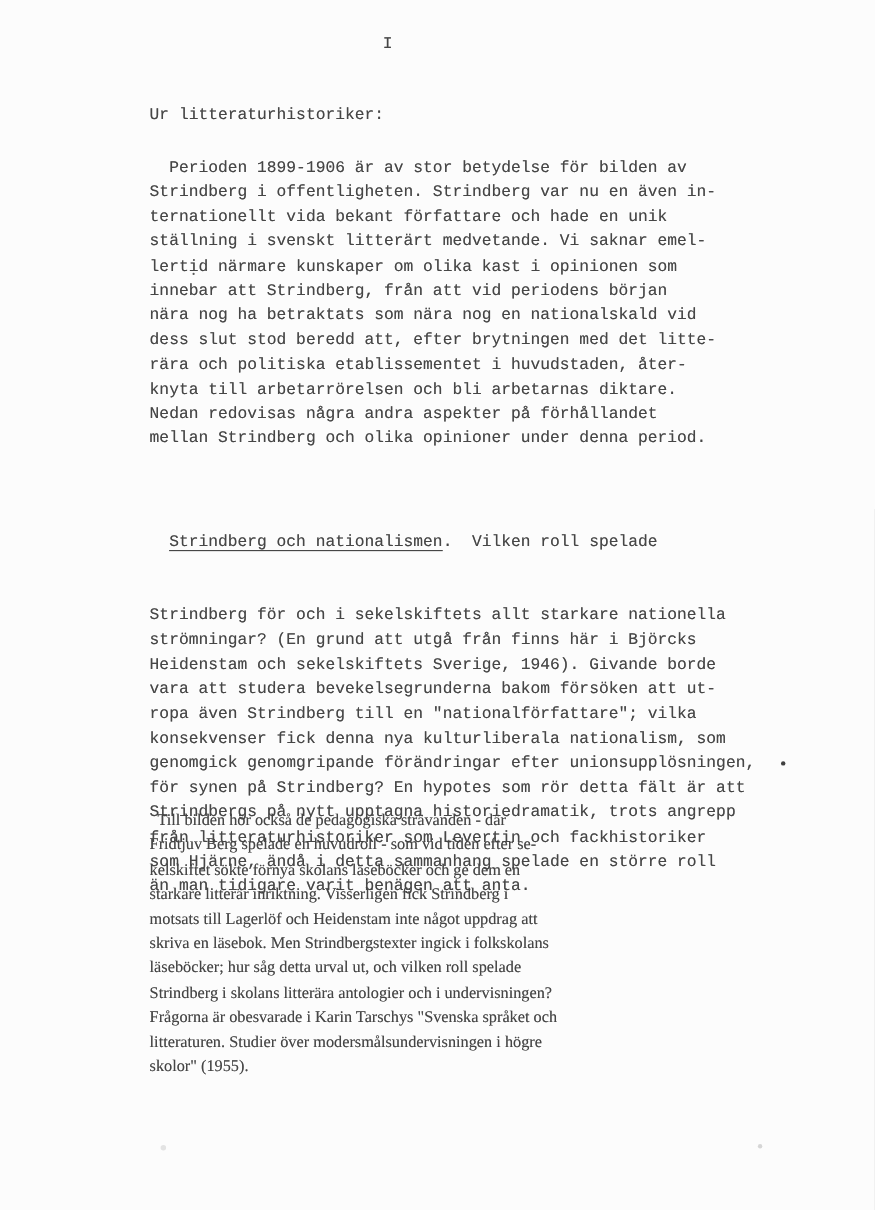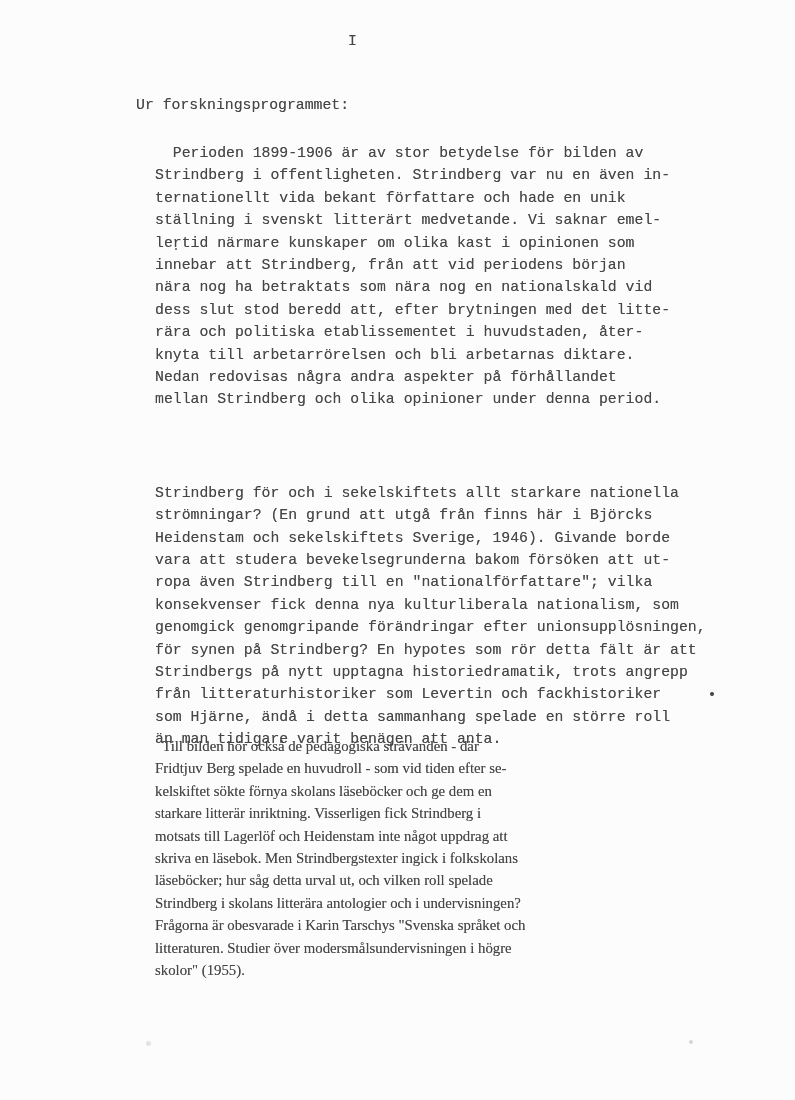--- a/index.html
+++ b/index.html
@@ -14,42 +14,43 @@
     color:#464646;
     text-shadow:0 0 .4px rgba(70,70,70,.55);
     overflow:hidden;
   }
   .page-number{position:absolute;top:30px;left:348px;}
   .intro{position:absolute;top:94px;left:136px;white-space:pre;}
   .para{position:absolute;left:136px;white-space:pre;}
   .p1{top:142px;}
   .p2{top:437px;}
   .p3{top:735px;font-family:Liberation Serif, serif;}
-  .line{white-space:pre;height:22.4px;margin-left:19px;}
+  .line{white-space:pre;height:22.4px;}
   .u{
     text-decoration:underline;
     text-underline-offset:3.5px;
     text-decoration-thickness:1px;
   }
   .speck{position:absolute;border-radius:50%;}
   .s-dot-right{top:692px;left:710px;width:4px;height:4px;background:#3f3f3f;}
   .s-dot-lertid{top:248px;left:175px;width:2px;height:2px;background:#5a5a5a;}
   .s-faint-left{top:1041px;left:146px;width:5px;height:5px;background:#e3e3e3;}
   .s-faint-right{top:1040px;left:689px;width:4px;height:4px;background:#d6d6d6;}
 </style>
 </head>
 <body>
 
 <div class="page" style="background: rgb(252, 252, 252); color: rgb(70, 70, 70);">
   <div class="page-number">I</div>
-  <div class="intro">Ur forskningsprogrammet:</div>
+  <div class="intro">Ur litteraturhistoriker:</div>
 
   <div class="para p1"><div class="line">  Perioden 1899-1906 är av stor betydelse för bilden av</div><div class="line">Strindberg i offentligheten. Strindberg var nu en även in-</div><div class="line">ternationellt vida bekant författare och hade en unik</div><div class="line">ställning i svenskt litterärt medvetande. Vi saknar emel-</div><div class="line">lertid närmare kunskaper om olika kast i opinionen som</div><div class="line">innebar att Strindberg, från att vid periodens början</div><div class="line">nära nog ha betraktats som nära nog en nationalskald vid</div><div class="line">dess slut stod beredd att, efter brytningen med det litte-</div><div class="line">rära och politiska etablissementet i huvudstaden, åter-</div><div class="line">knyta till arbetarrörelsen och bli arbetarnas diktare.</div><div class="line">Nedan redovisas några andra aspekter på förhållandet</div><div class="line">mellan Strindberg och olika opinioner under denna period.</div></div>
 
   <div class="para p2">
+    <div class="line"><span>  </span><span class="u">Strindberg och nationalismen</span><span>.  Vilken roll spelade</span></div>
     <div><div class="line">Strindberg för och i sekelskiftets allt starkare nationella</div><div class="line">strömningar? (En grund att utgå från finns här i Björcks</div><div class="line">Heidenstam och sekelskiftets Sverige, 1946). Givande borde</div><div class="line">vara att studera bevekelsegrunderna bakom försöken att ut-</div><div class="line">ropa även Strindberg till en "nationalförfattare"; vilka</div><div class="line">konsekvenser fick denna nya kulturliberala nationalism, som</div><div class="line">genomgick genomgripande förändringar efter unionsupplösningen,</div><div class="line">för synen på Strindberg? En hypotes som rör detta fält är att</div><div class="line">Strindbergs på nytt upptagna historiedramatik, trots angrepp</div><div class="line">från litteraturhistoriker som Levertin och fackhistoriker</div><div class="line">som Hjärne, ändå i detta sammanhang spelade en större roll</div><div class="line">än man tidigare varit benägen att anta.</div></div>
   </div>
 
   <div class="para p3"><div class="line">  Till bilden hör också de pedagogiska strävanden - där</div><div class="line">Fridtjuv Berg spelade en huvudroll - som vid tiden efter se-</div><div class="line">kelskiftet sökte förnya skolans läseböcker och ge dem en</div><div class="line">starkare litterär inriktning. Visserligen fick Strindberg i</div><div class="line">motsats till Lagerlöf och Heidenstam inte något uppdrag att</div><div class="line">skriva en läsebok. Men Strindbergstexter ingick i folkskolans</div><div class="line">läseböcker; hur såg detta urval ut, och vilken roll spelade</div><div class="line">Strindberg i skolans litterära antologier och i undervisningen?</div><div class="line">Frågorna är obesvarade i Karin Tarschys "Svenska språket och</div><div class="line">litteraturen. Studier över modersmålsundervisningen i högre</div><div class="line">skolor" (1955).</div></div>
 
   <div class="speck s-dot-right"></div>
   <div class="speck s-dot-lertid"></div>
   <div class="speck s-faint-left"></div>
   <div class="speck s-faint-right"></div>
 </div>

